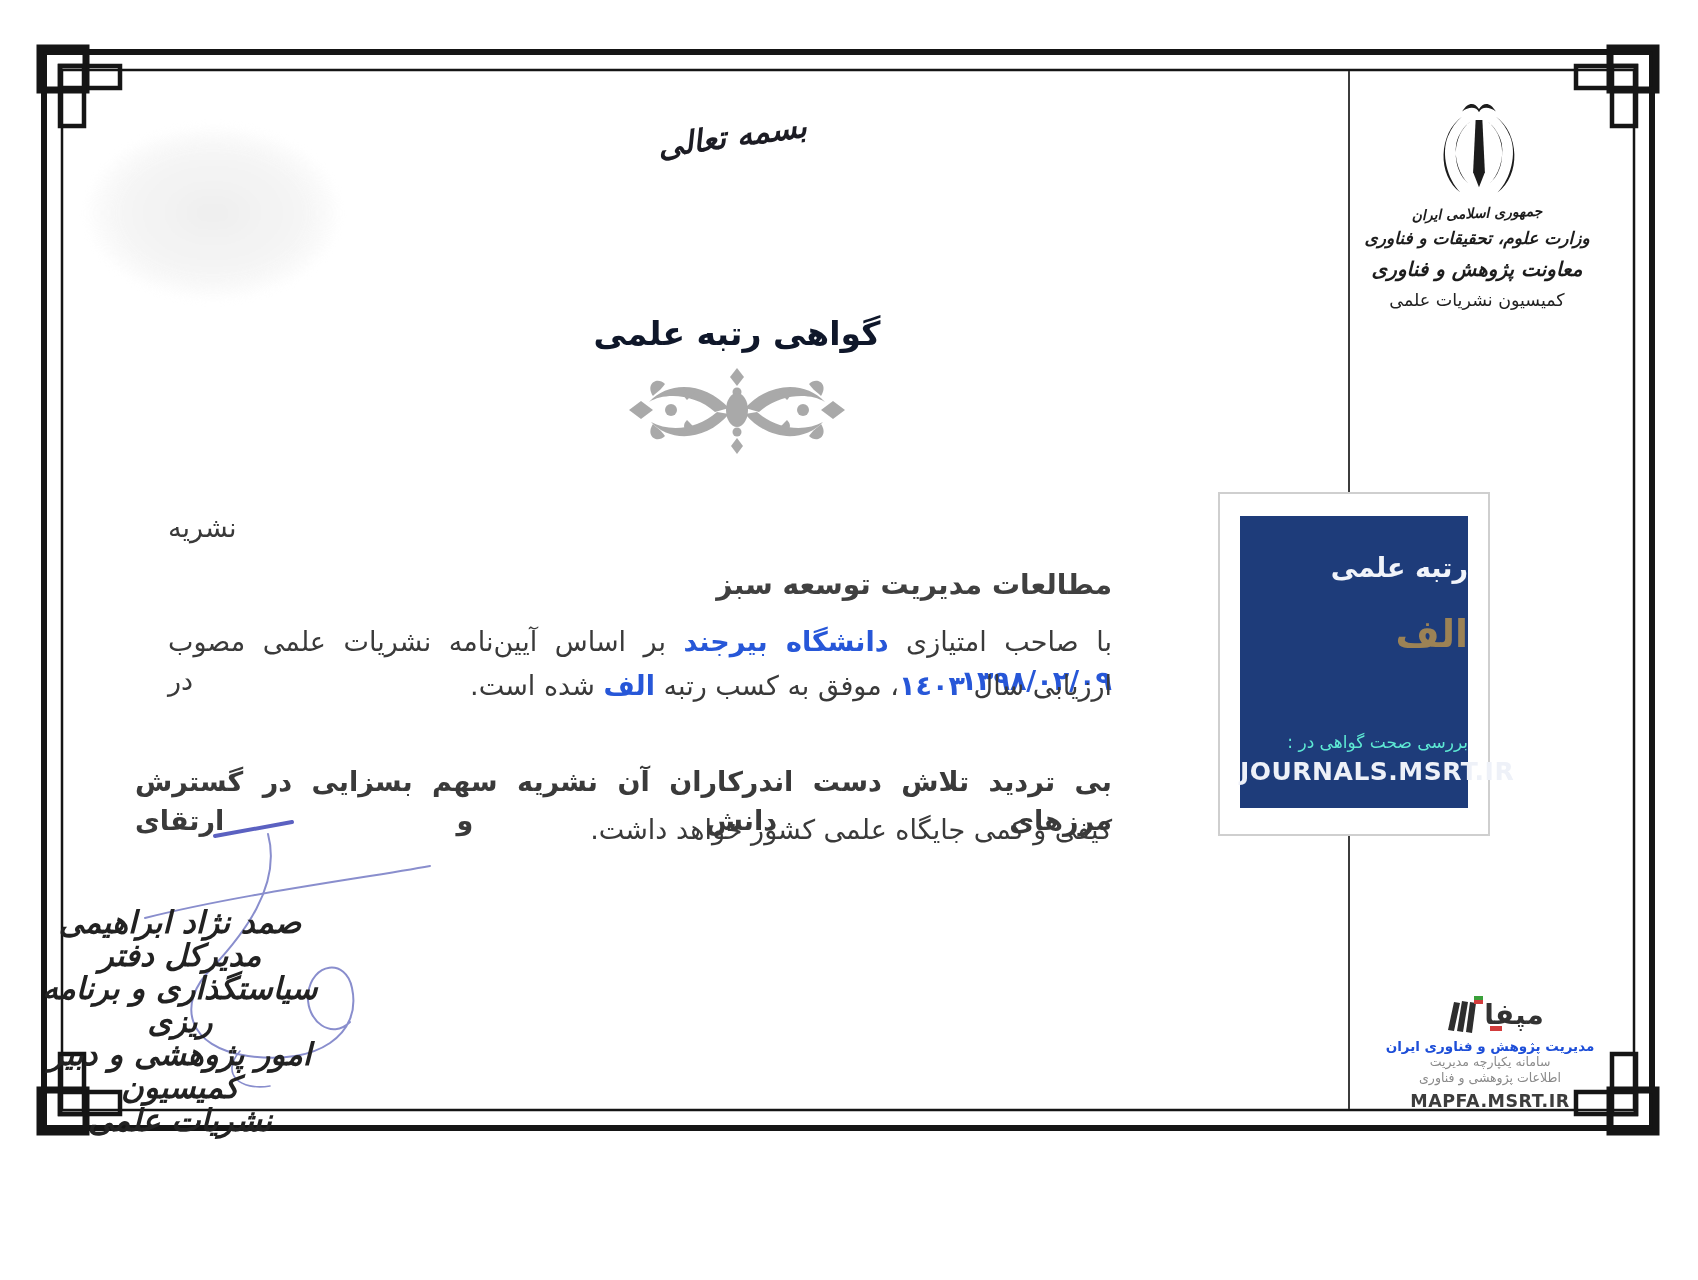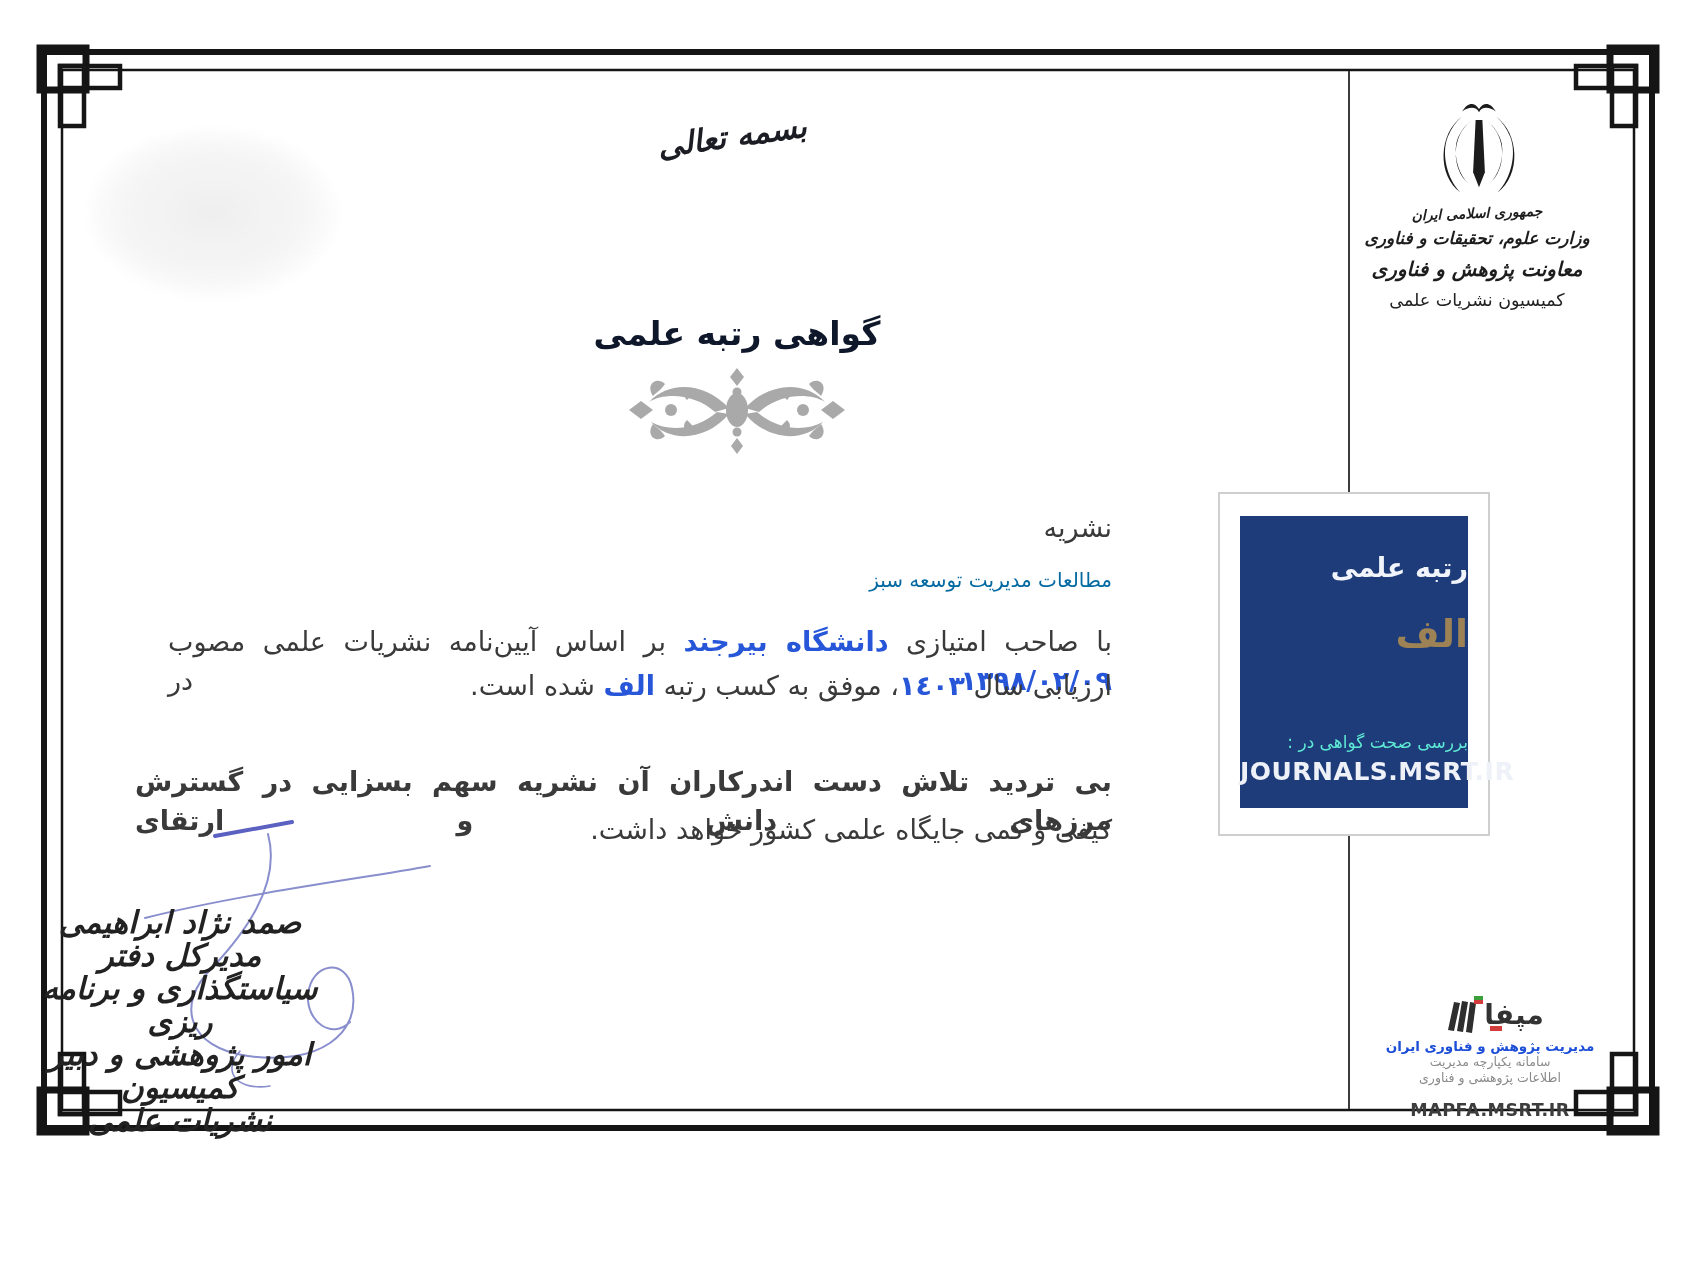--- a/index.html
+++ b/index.html
@@ -29,23 +29,23 @@
   .lh2{font-size:17px;margin-bottom:12px;}
   .lh3{font-size:20px;margin-bottom:13px;}
   .lh4{font-size:17.5px;font-weight:500;color:#222;}
   
   .doc-title{
     left:537px;top:314px;width:400px;text-align:center;
     font-size:33px;font-weight:bold;color:#0f172a;
   }
   
   .body-line{line-height:1.45;font-size:27px;color:#3a3a3a;}
-  .journal-label{left:168px;top:508px;width:944px;text-align:right;}
+  .journal-label{left:168px;top:508px;width:944px;text-align:left;}
   .journal-name{left:168px;top:568px;width:944px;text-align:right;
-    font-weight:normal;color:#0369a1;font-size:20px;}
+    font-weight:bold;color:#404040;font-size:28px;}
   .owner-line{left:168px;top:622px;width:944px;text-align:justify;text-align-last:justify;}
   .result-line{left:168px;top:666px;width:944px;text-align:right;}
   .para1{left:135px;top:762px;width:977px;text-align:justify;text-align-last:justify;font-weight:bold;}
   .para2{left:135px;top:810px;width:977px;text-align:right;}
   .acc{color:#2757d8;font-weight:bold;}
   
   .divider{left:1348px;top:71px;width:2px;height:1038px;background:#3c3c3c;}
   
   .badge-card{
     left:1218px;top:492px;width:272px;height:344px;background:#ffffff;
@@ -62,21 +62,21 @@
     color:#eef1f8;letter-spacing:.5px;}
   
   .sig-block{left:20px;top:906px;width:320px;text-align:center;color:#222;z-index:6;}
   .sig-line{font-size:31px;font-weight:bold;line-height:33px;font-style:italic;}
   .sig-svg{left:120px;top:796px;width:330px;height:300px;z-index:5;}
   
   .footer-block{left:1380px;top:990px;width:220px;text-align:center;z-index:6;}
   .f-logo{margin:0 auto 2px auto;display:block;}
   .f-org{font-size:13.5px;font-weight:bold;color:#1d4ed8;line-height:16px;}
   .f-sys{font-size:12.5px;color:#8a8a8a;line-height:15.5px;}
-  .f-url{font-size:17.5px;font-weight:bold;color:#3d3d3d;letter-spacing:.5px;margin-top:15px;}
+  .f-url{font-size:17.5px;font-weight:bold;color:#3d3d3d;letter-spacing:.5px;margin-top:6px;}
   svg{display:block;}
 </style>
 </head>
 <body>
 
 <div id="canvas">
 
   <div class="abs blob"></div>
 
   <svg class="abs" style="left:0;top:0;" width="1698" height="1280" viewBox="0 0 1698 1280">

